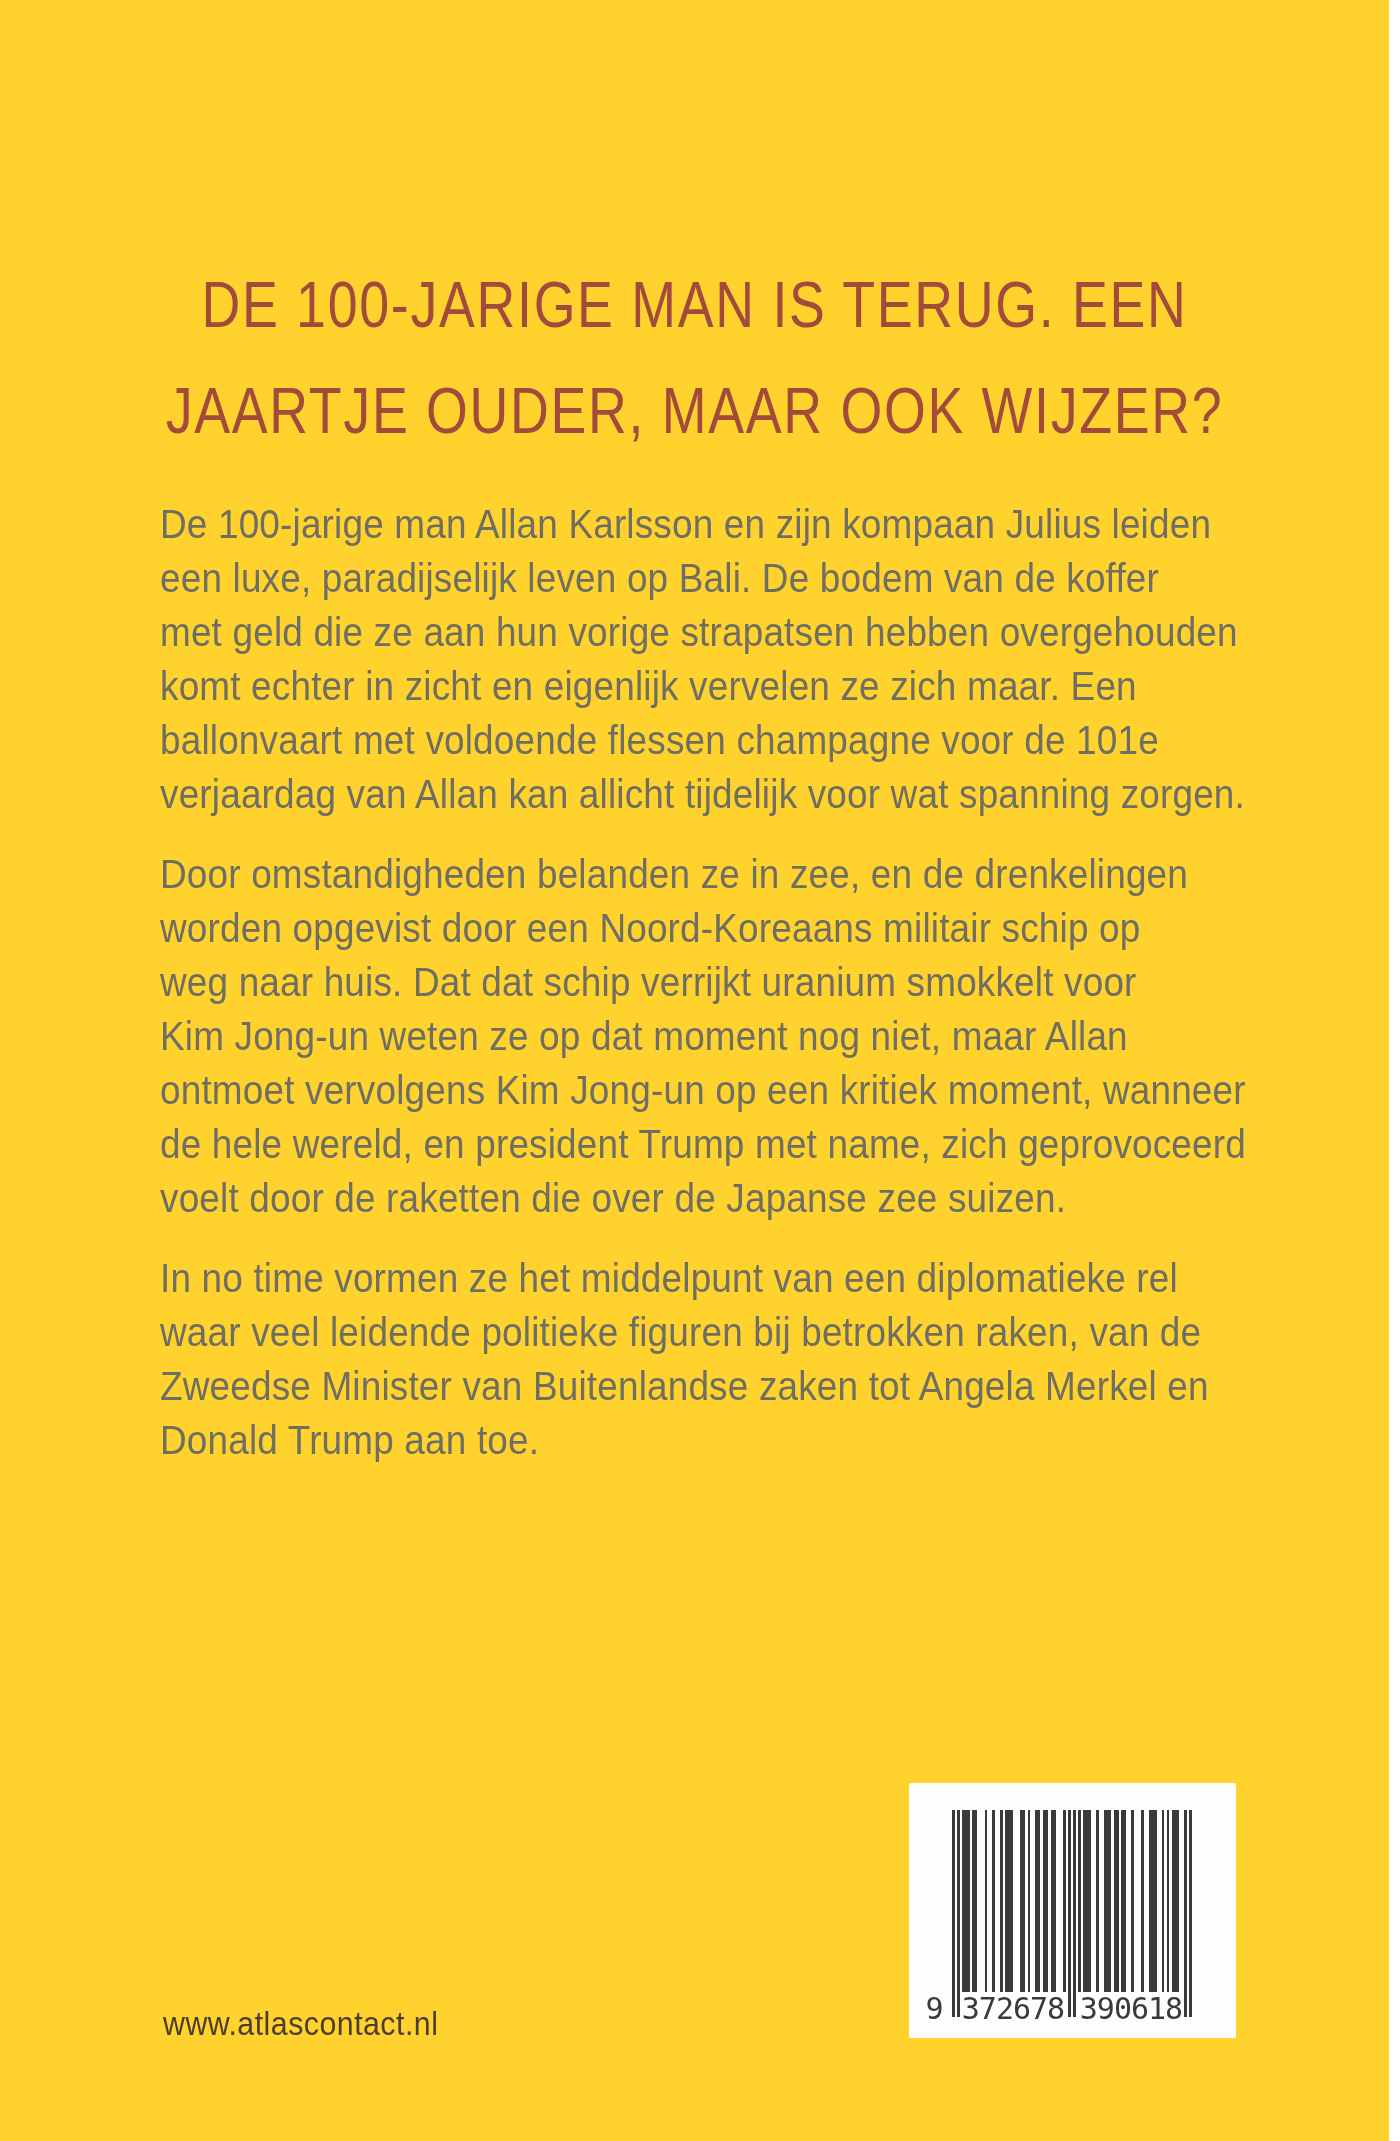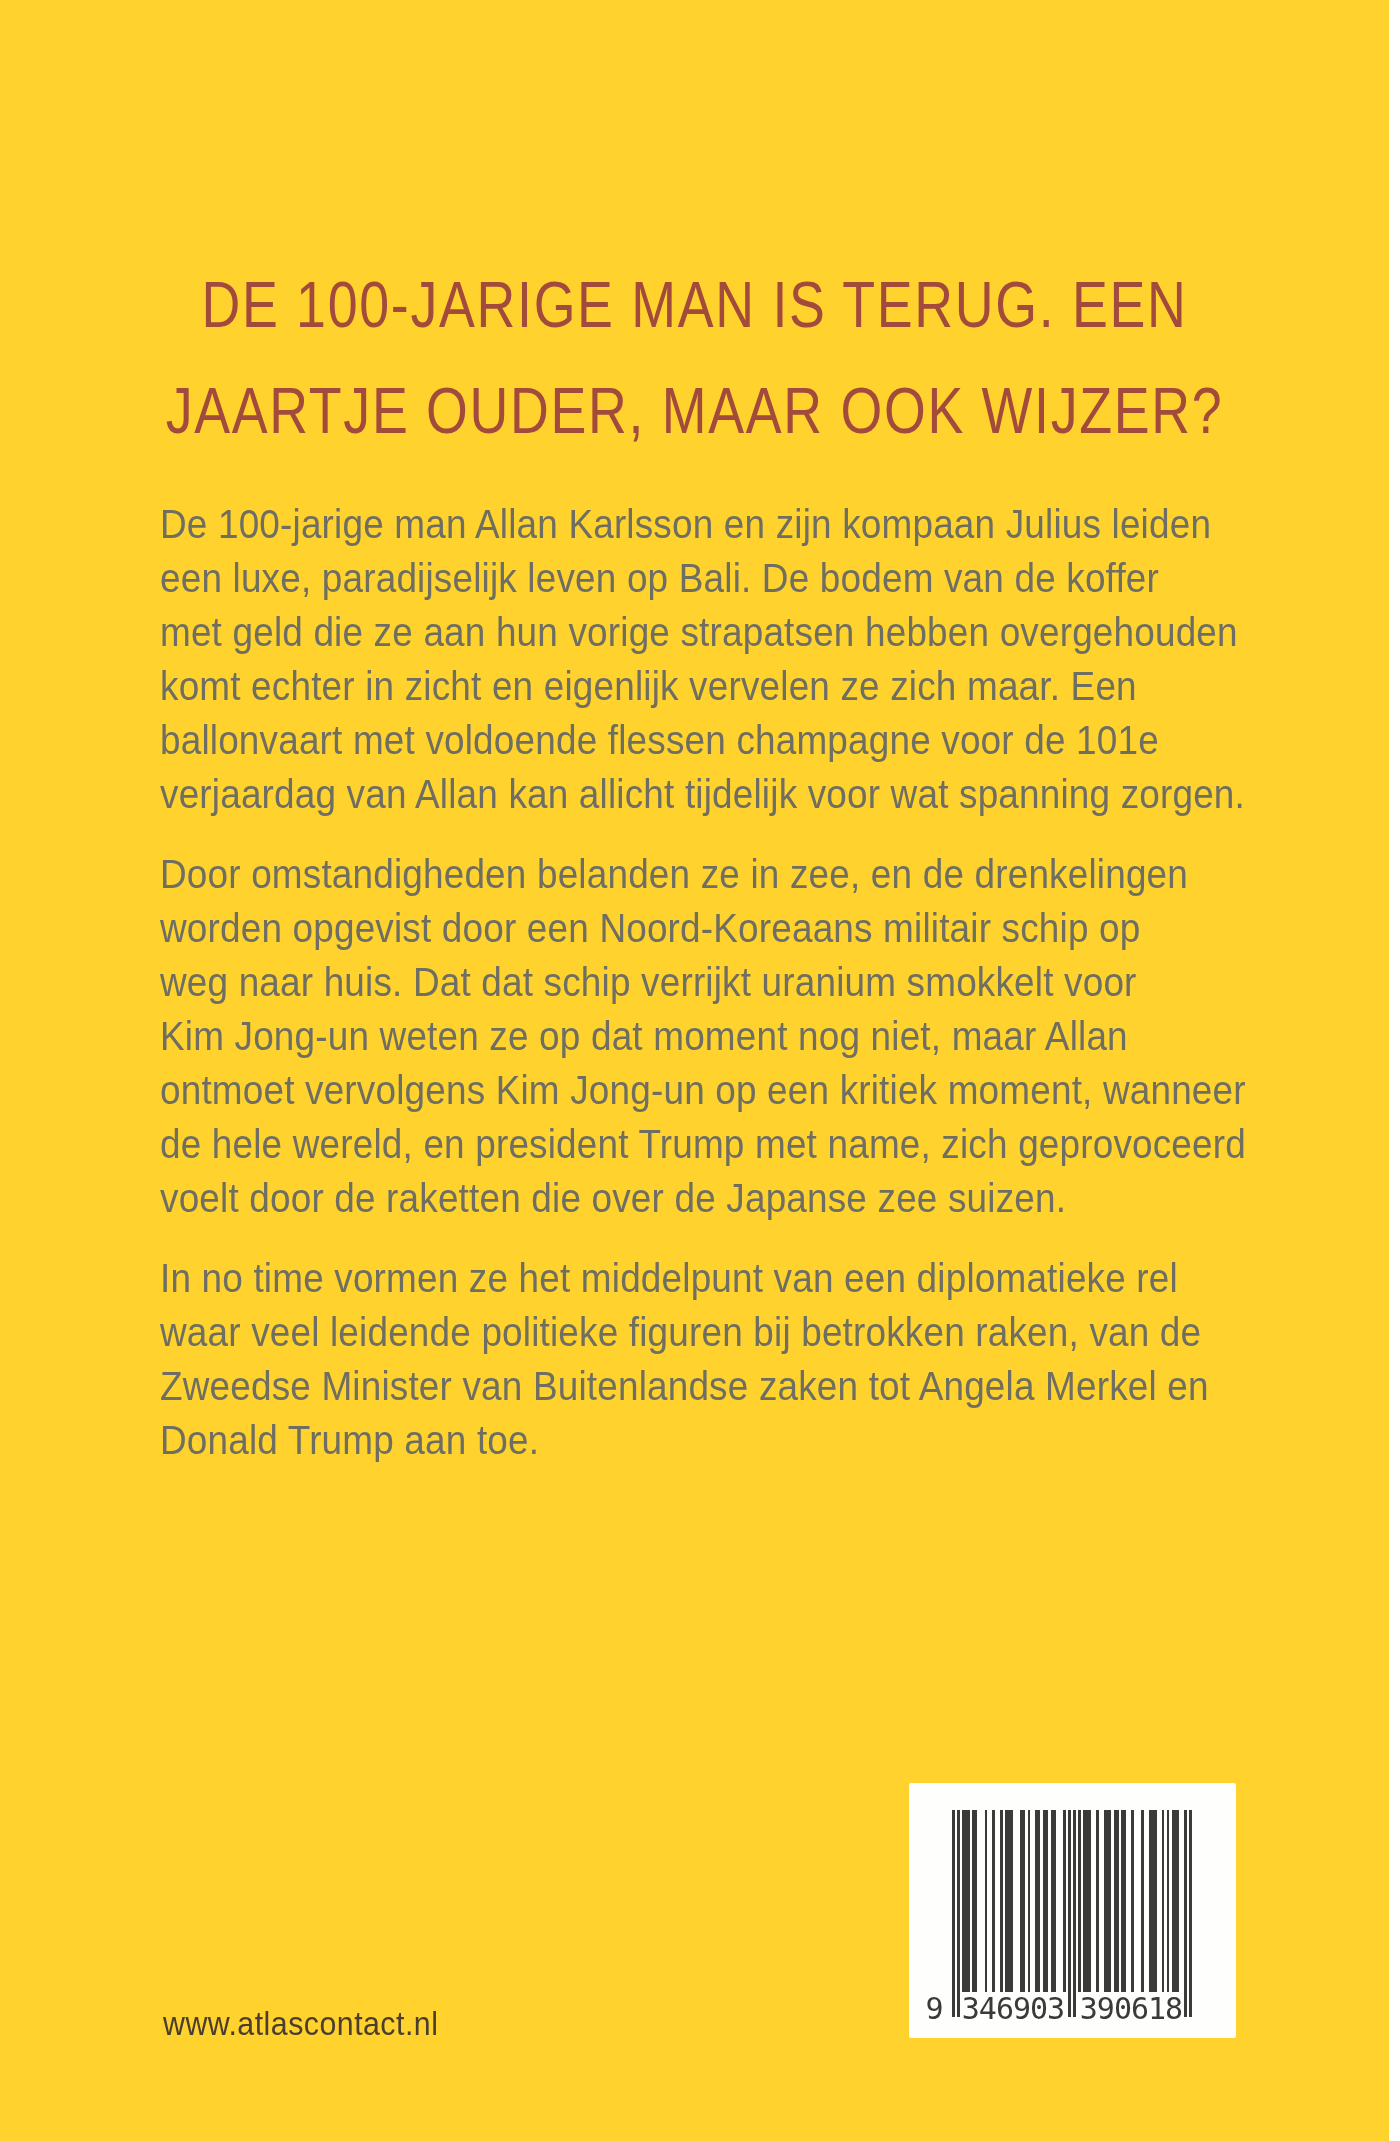--- a/index.html
+++ b/index.html
@@ -159,19 +159,19 @@
         <rect x="80" y="0" width="1" height="182" fill="var(--barcode_bars)"></rect>
         <rect x="83" y="0" width="1" height="182" fill="var(--barcode_bars)"></rect>
         <rect x="85" y="0" width="1" height="182" fill="var(--barcode_bars)"></rect>
         <rect x="87" y="0" width="1" height="182" fill="var(--barcode_bars)"></rect>
         <rect x="88" y="0" width="1" height="182" fill="var(--barcode_bars)"></rect>
         <rect x="89" y="0" width="1" height="182" fill="var(--barcode_bars)"></rect>
         <rect x="92" y="0" width="1" height="207" fill="var(--barcode_bars)"></rect>
         <rect x="94" y="0" width="1" height="207" fill="var(--barcode_bars)"></rect>
       </svg>
     <span class="barcode-digit bd-1">9</span>
-    <span class="barcode-digit bd-2">346903</span>
+    <span class="barcode-digit bd-2">372678</span>
     <span class="barcode-digit bd-3">390618</span>
   </div>
 
   <div class="website">www.atlascontact.nl</div>
 
 </div>
 
 </body></html>

